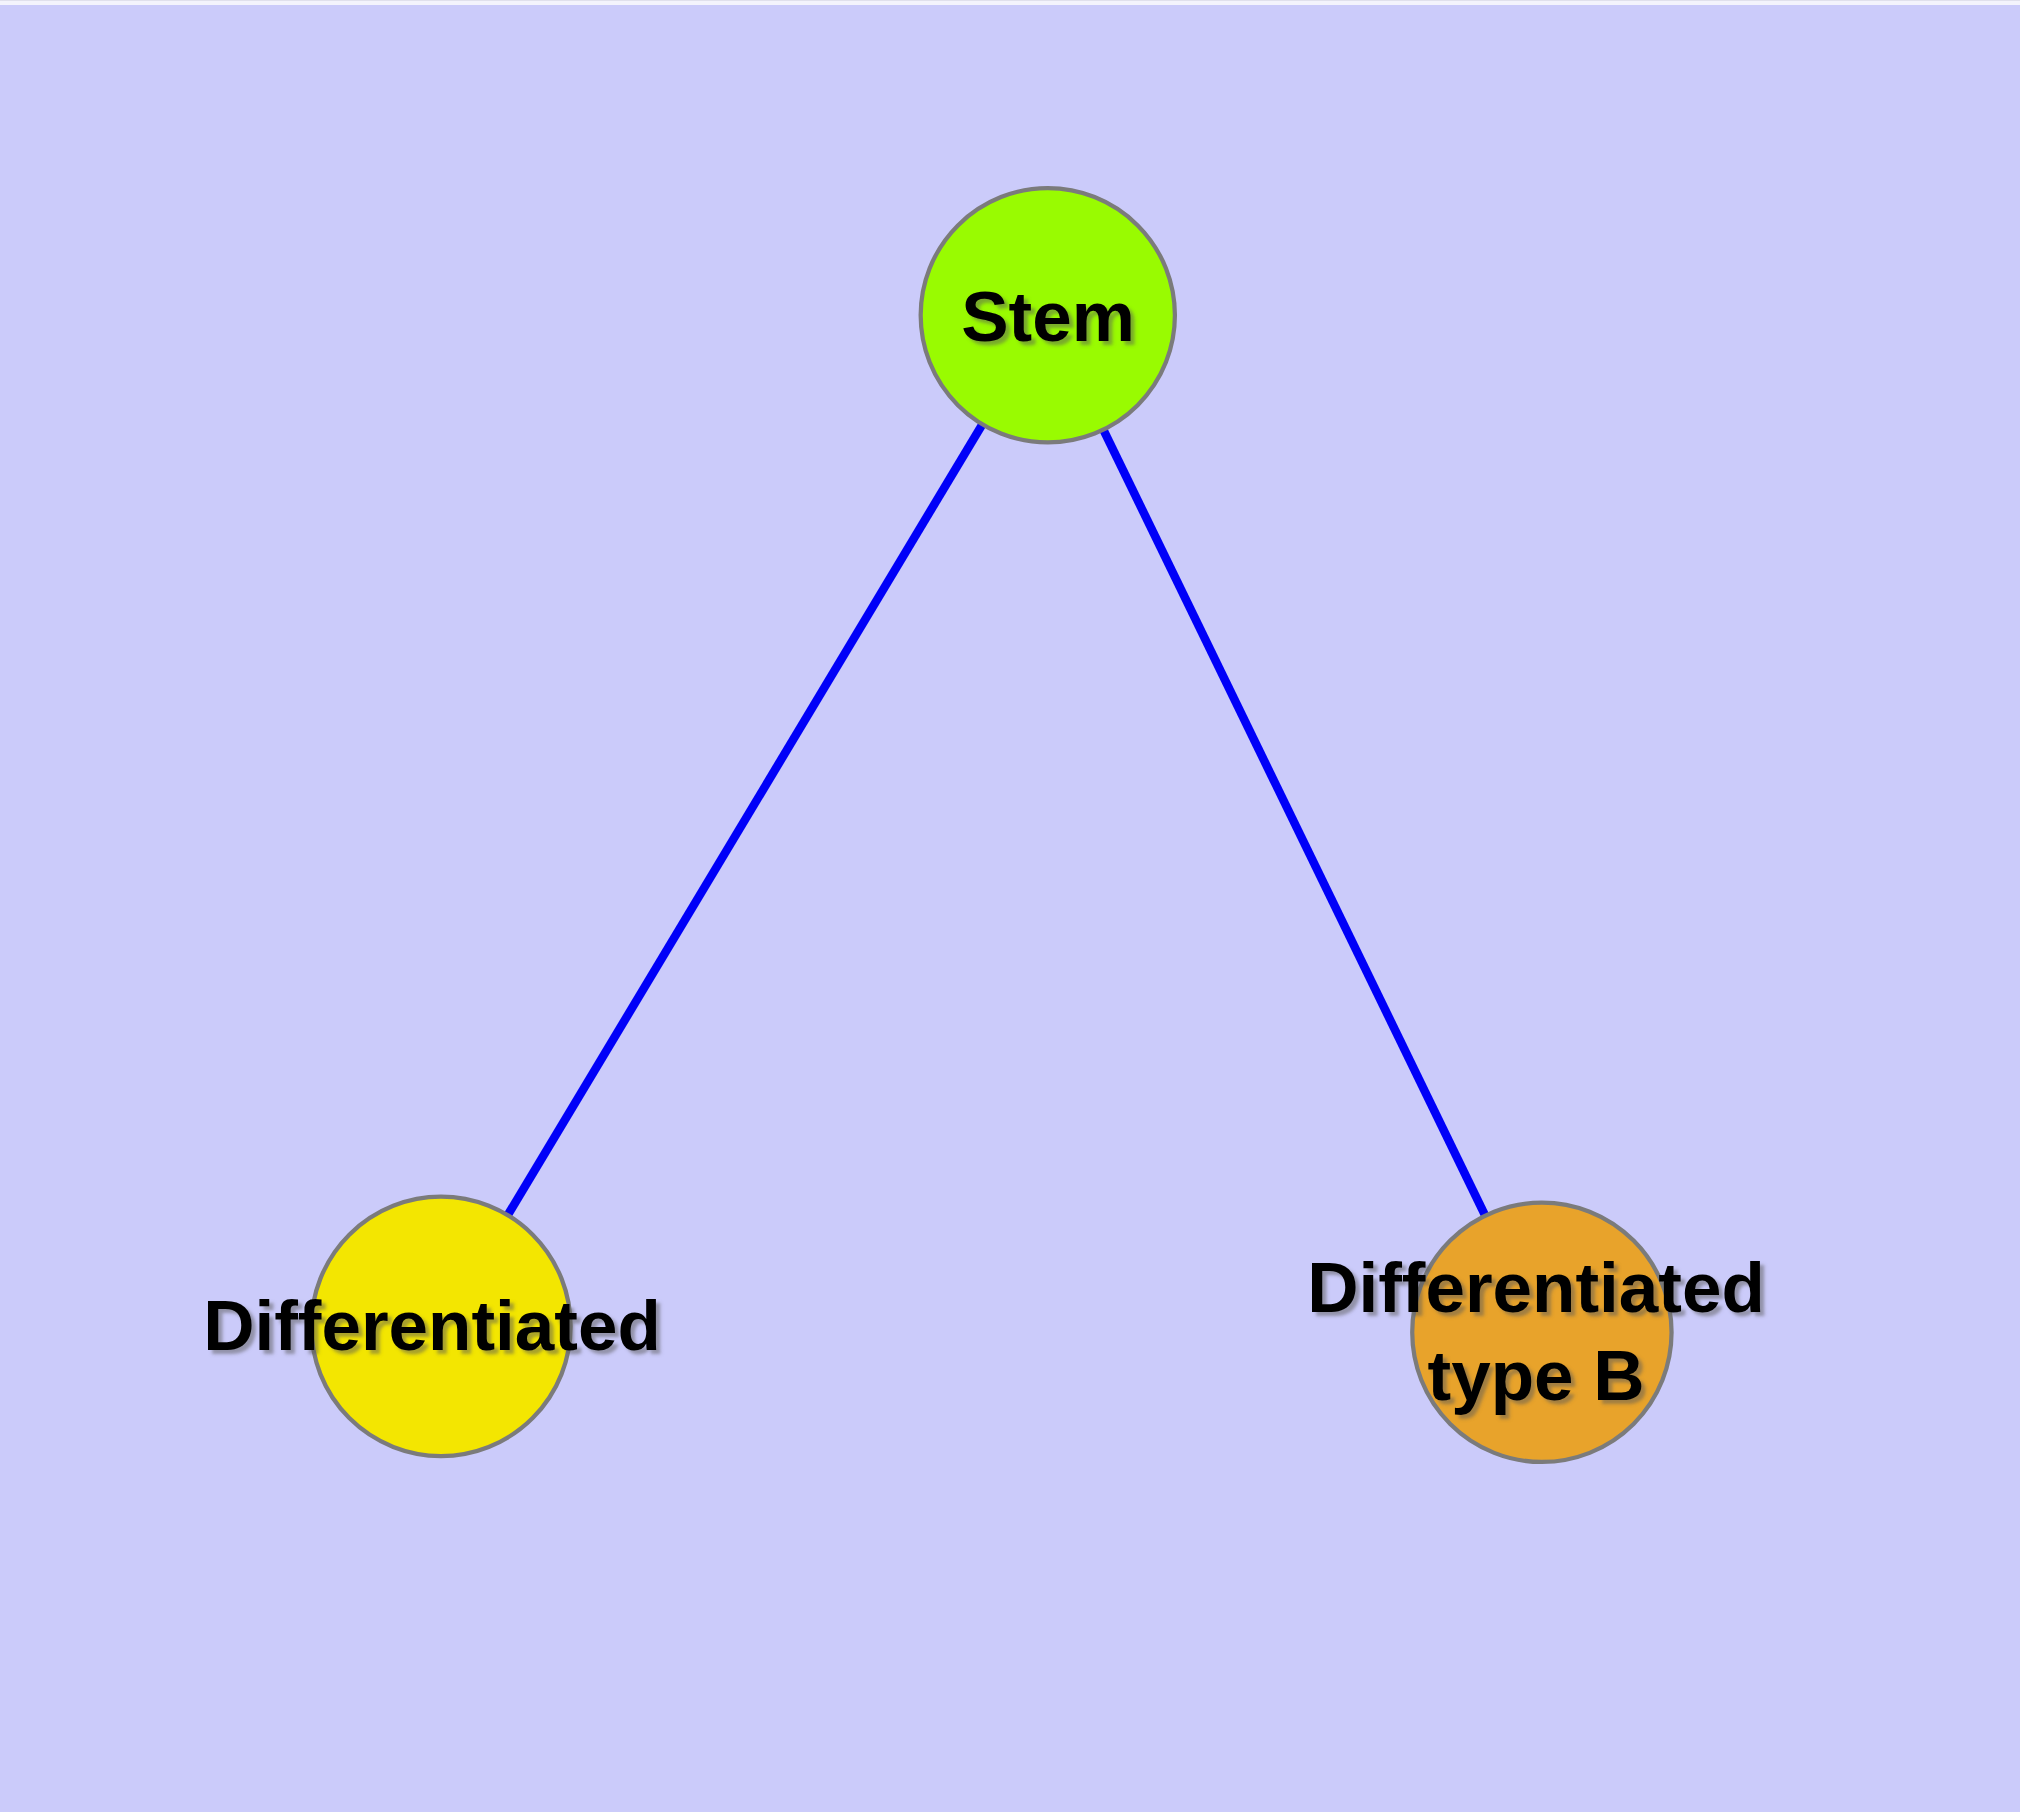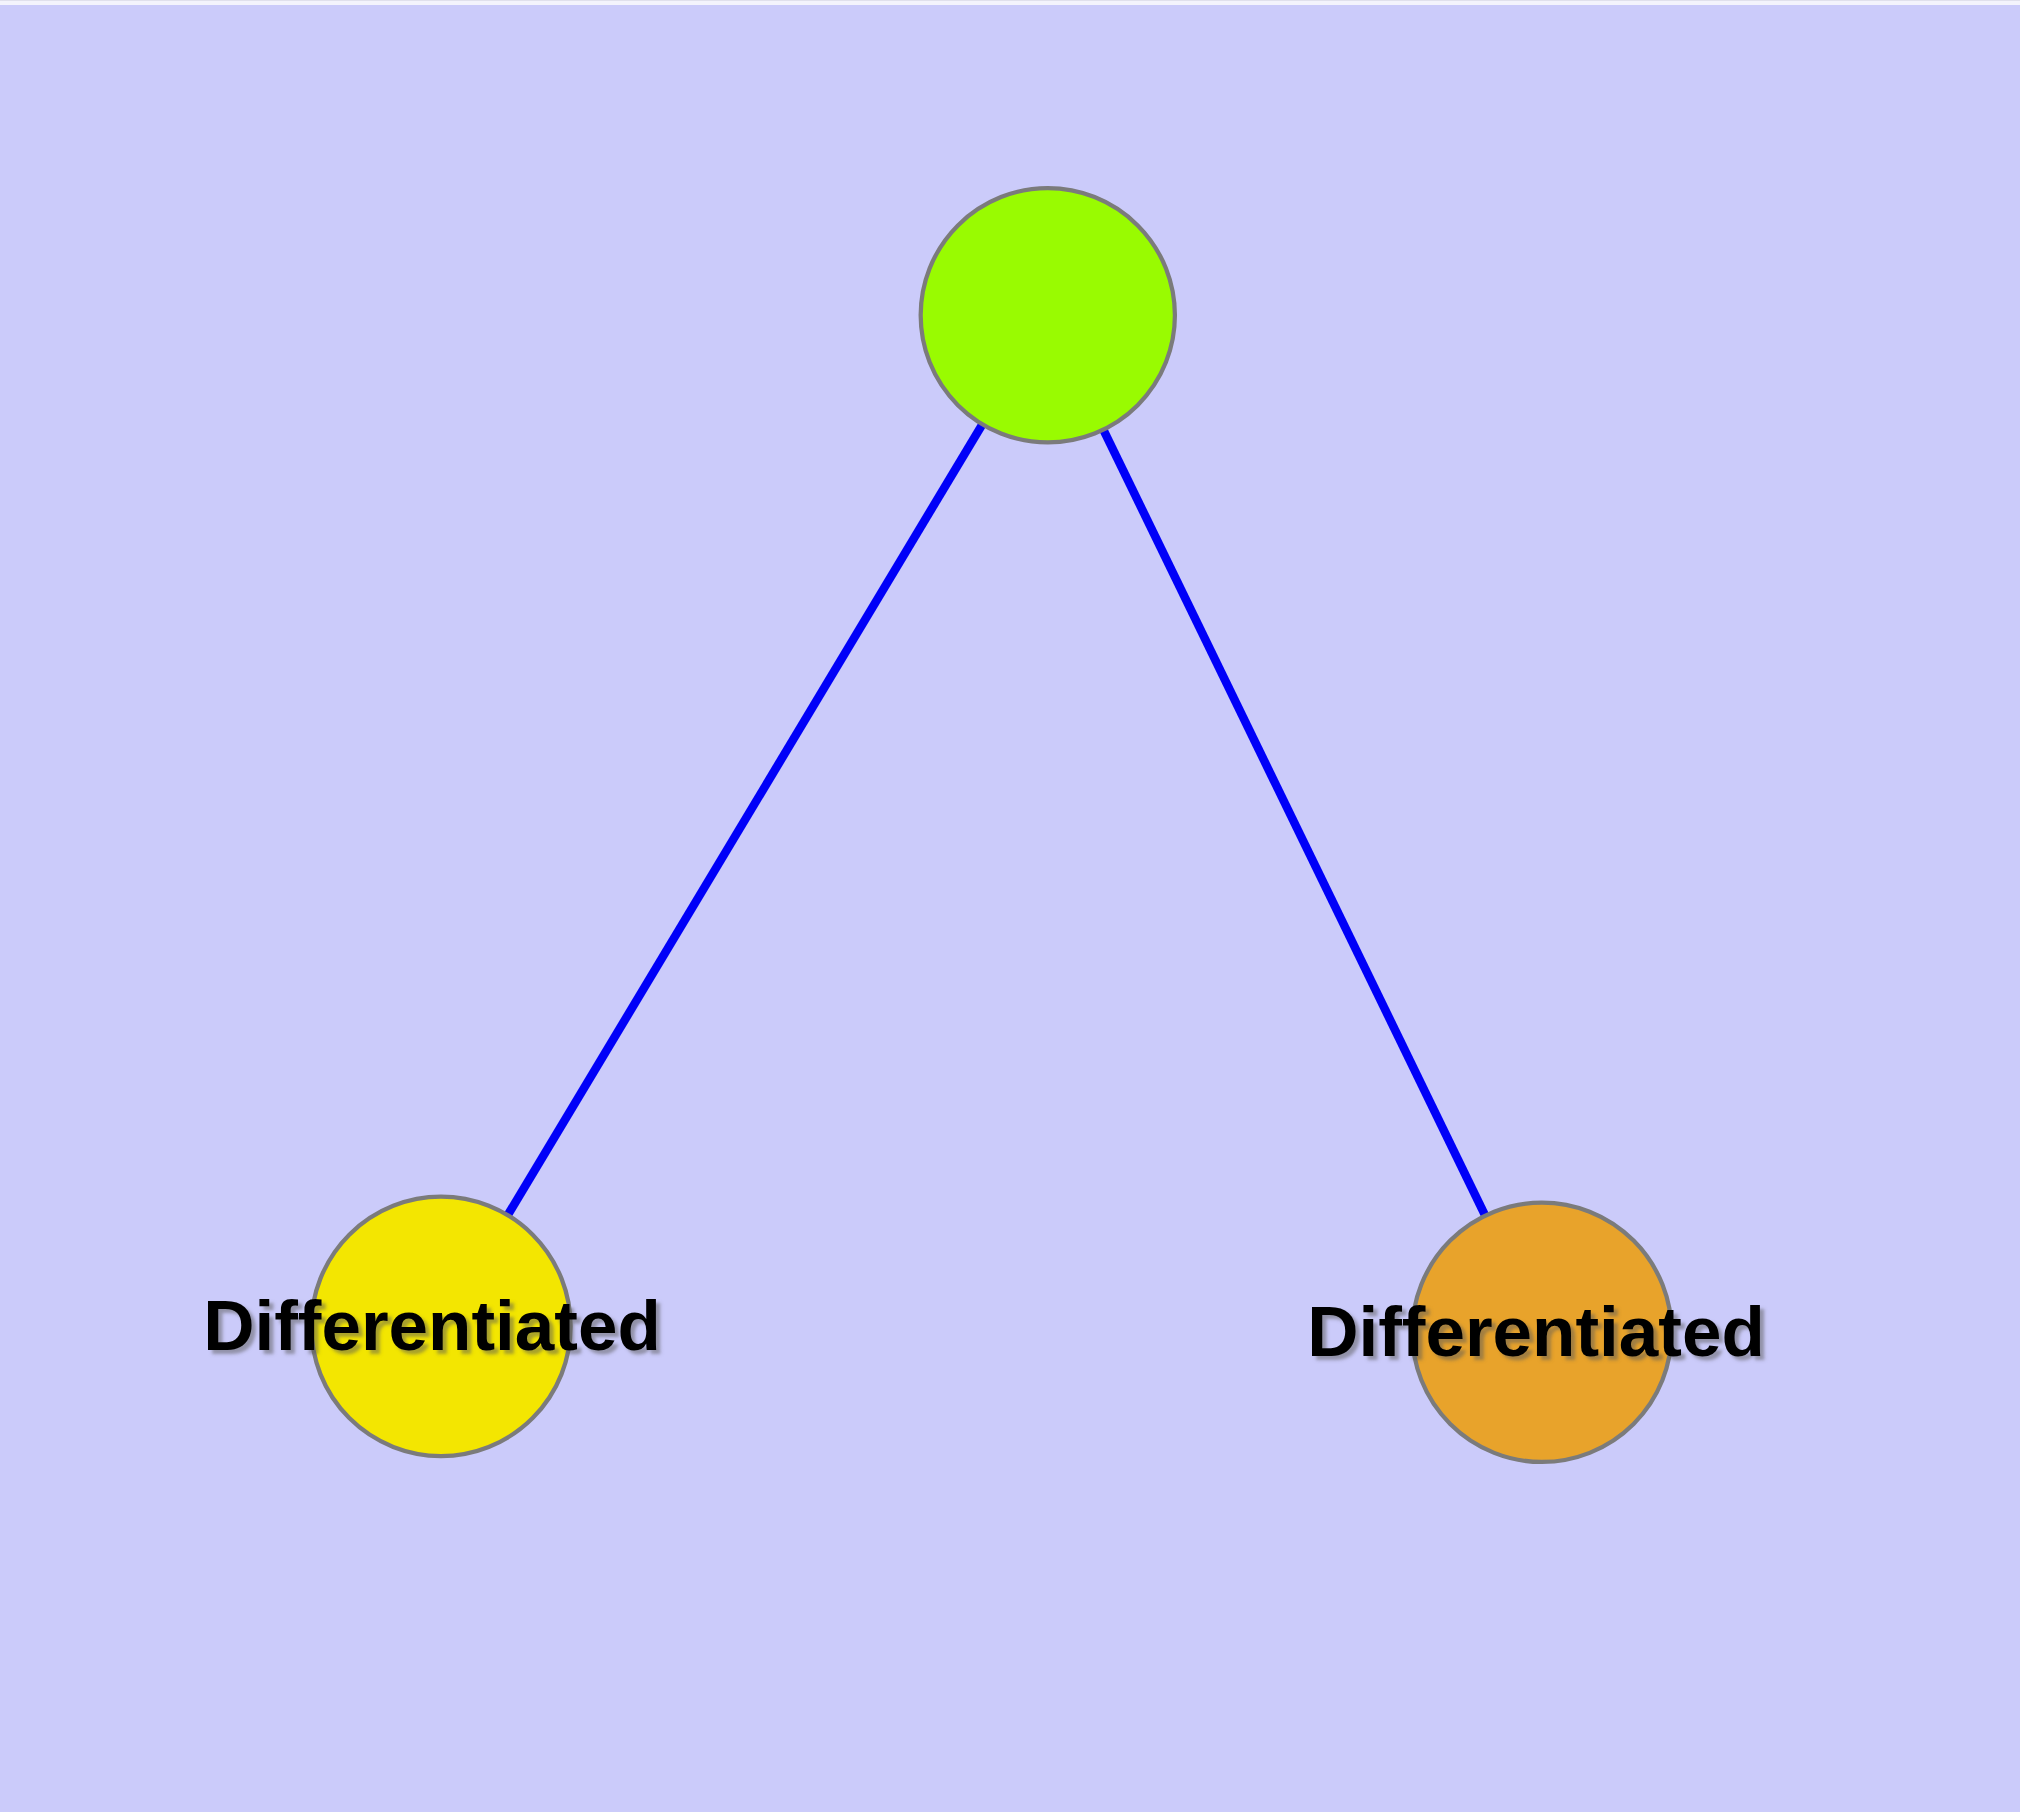--- a/index.html
+++ b/index.html
@@ -60,23 +60,27 @@
   <svg class="graph" width="2021" height="1812" viewBox="0 0 2384 2138" xmlns="http://www.w3.org/2000/svg">
 
     <line class="graph-edge" x1="1236" y1="372" x2="520" y2="1565" stroke="#0000F8"></line>
     <line class="graph-edge" x1="1236" y1="372" x2="1819" y2="1572" stroke="#0000F8"></line>
 
     <circle class="graph-node" cx="1236" cy="372" r="150" fill="#99FB01"></circle>
     <circle class="graph-node" cx="520" cy="1565" r="153" fill="#F3E601"></circle>
     <circle class="graph-node" cx="1819" cy="1572" r="153" fill="#E8A32B"></circle>
   </svg>
 
+  <div class="node-label label-stem">
+    <div>Stem</div>
+  </div>
 
   <div class="node-label label-a">
     <div>Differentiated</div>
   </div>
 
   <div class="node-label label-b">
     <div>Differentiated</div>
+    <div>type B</div>
   </div>
 
 </div>
 
 
 </body></html>

